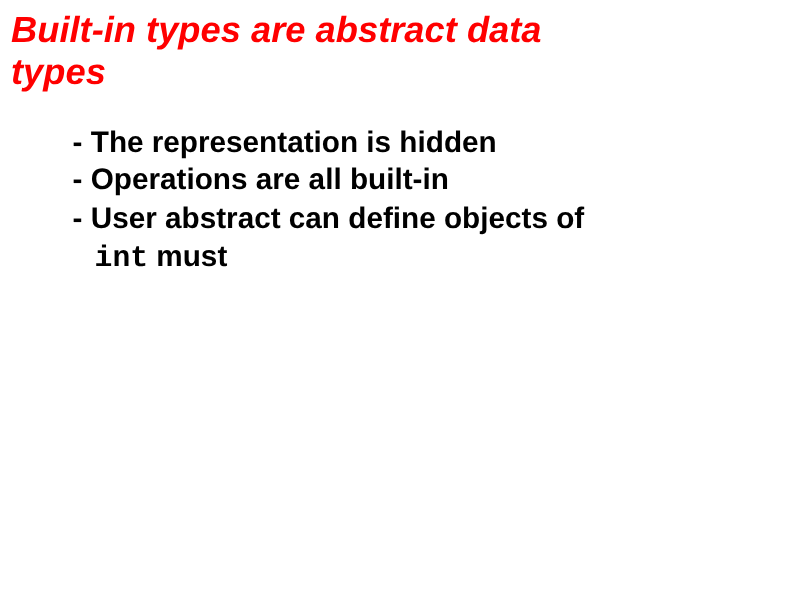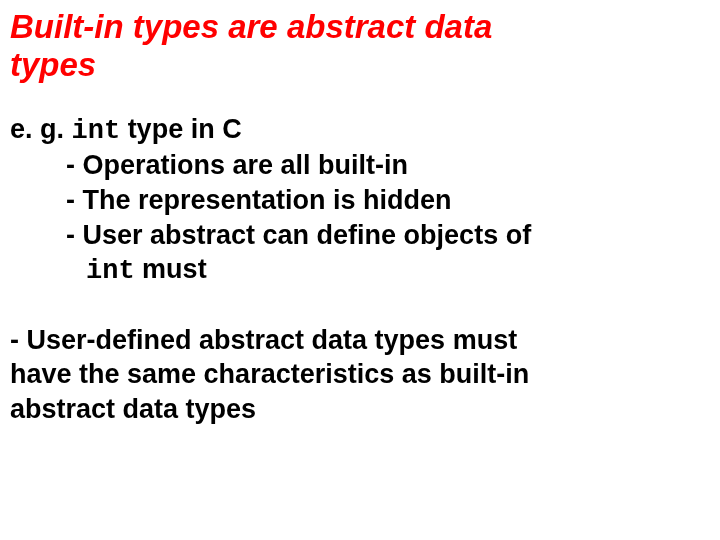--- a/index.html
+++ b/index.html
@@ -50,29 +50,25 @@
   .para {
   }
 </style>
 </head>
 <body>
 
 <div class="slide">
   <div class="title">Built-in types are abstract data types</div>
 
   <div class="body">
-    <div class="eg">
-      <span>e. g. </span><span class="code">int</span><span> type in C</span>
-    </div>
     <div class="sub">
+      <div class="line">- The representation is hidden</div>
       <div class="line">- Operations are all built-in</div>
-      <div class="line">- The representation is hidden</div>
       <div class="line">
         <span>- User abstract can define objects of</span>
         <span class="code">int</span><span> must</span>
       </div>
     </div>
 
     <div class="gap"></div>
 
-    <div class="para">- User-defined abstract data types must have the same characteristics as built-in abstract data types</div>
   </div>
 </div>
 
 </body></html>

